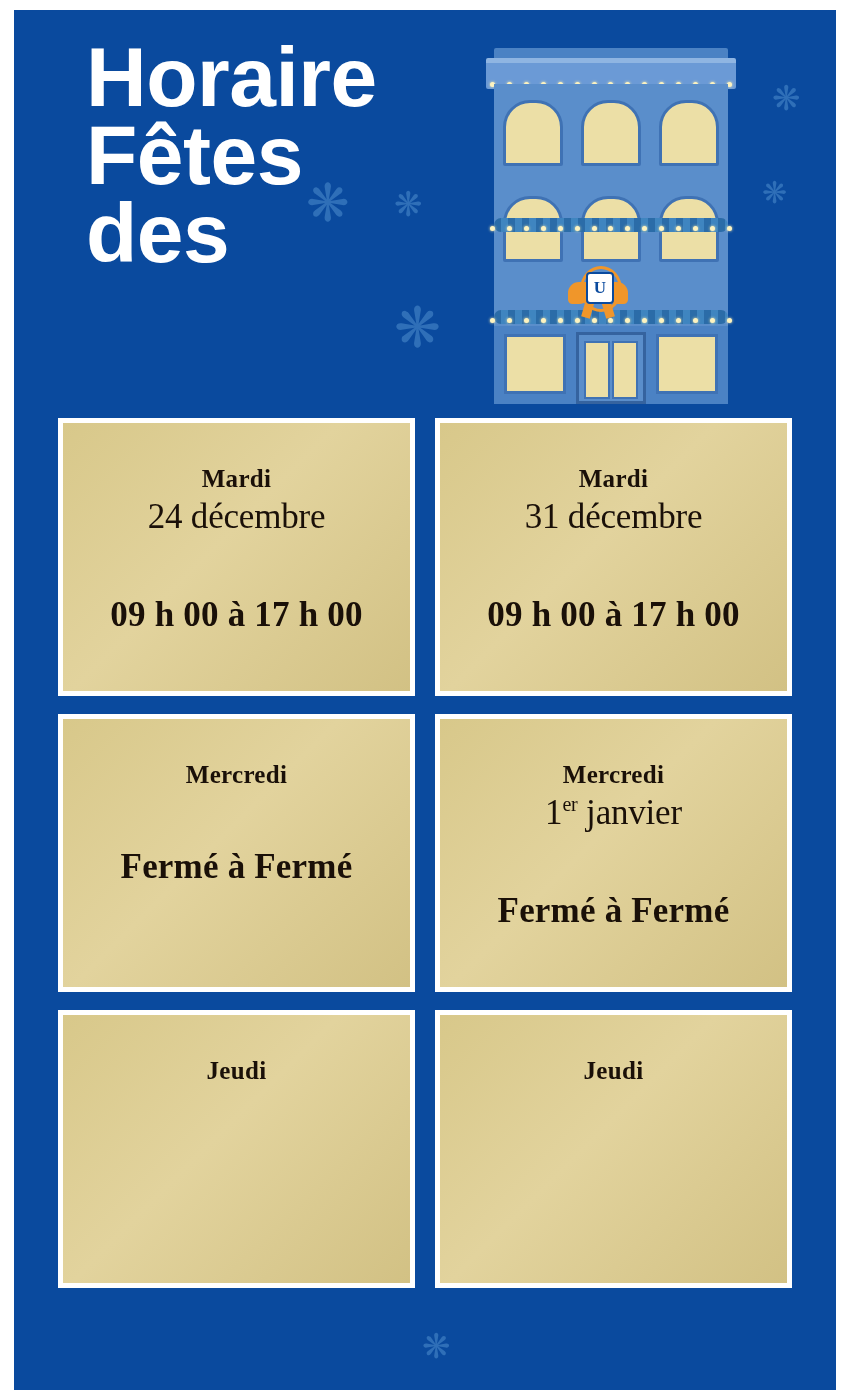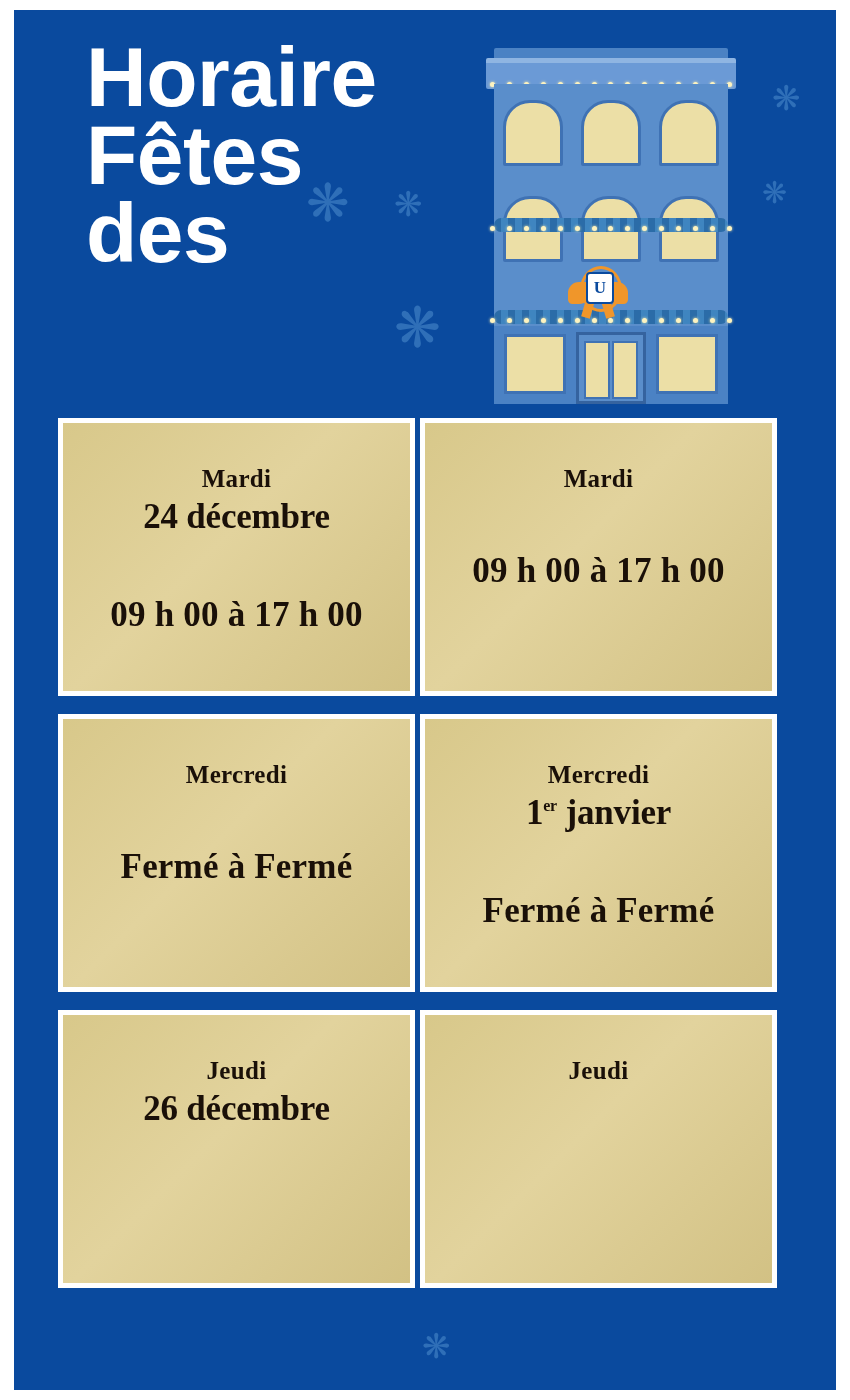--- a/index.html
+++ b/index.html
@@ -154,21 +154,21 @@
   }
 
   
   .grid {
     position: absolute;
     left: 44px;
     top: 408px;
     width: 734px;
     display: flex;
     flex-wrap: wrap;
-    gap: 18px 5px;
+    gap: 18px 20px;
   }
   .card {
     width: 357px;
     height: 278px;
     background: linear-gradient(135deg, #d8c88a 0%, #e2d39d 45%, #d2c184 100%);
     border: 5px solid #ffffff;
     box-sizing: border-box;
     display: flex;
     flex-direction: column;
     align-items: center;
@@ -177,25 +177,25 @@
   .card-day {
     margin-top: 42px;
     font-family: "Liberation Serif", serif;
     font-weight: bold;
     font-size: 25px;
     letter-spacing: 0.3px;
   }
   .card-date {
     margin-top: 4px;
     font-family: "Liberation Serif", serif;
-    font-weight: bold;
+    font-weight: normal;
     font-size: 35px;
     letter-spacing: -0.2px;
   }
-  .card-date sup { font-size: 16px; vertical-align: super; }
+  .card-date sup { font-size: 20px; vertical-align: super; }
   .card-hours {
     margin-top: 58px;
     font-family: "Liberation Serif", serif;
     font-weight: bold;
     font-size: 35px;
     letter-spacing: 0.2px;
   }
 </style>
 </head>
 <body>
@@ -312,37 +312,37 @@
   <div class="grid">
 
     <div class="card">
       <div class="card-day">Mardi</div>
       <div class="card-date">24 décembre</div>
       <div class="card-hours">09 h 00 à 17 h 00</div>
     </div>
 
     <div class="card">
       <div class="card-day">Mardi</div>
+      <div class="card-date">31 décembre</div>
       <div class="card-hours">09 h 00 à 17 h 00</div>
     </div>
 
     <div class="card">
       <div class="card-day">Mercredi</div>
       <div class="card-hours">Fermé à Fermé</div>
     </div>
 
     <div class="card">
       <div class="card-day">Mercredi</div>
       <div class="card-date"><span>1</span><sup>er</sup><span> janvier</span></div>
       <div class="card-hours">Fermé à Fermé</div>
     </div>
 
     <div class="card">
       <div class="card-day">Jeudi</div>
-      <div class="card-date">26 décembre</div>
     </div>
 
     <div class="card">
       <div class="card-day">Jeudi</div>
     </div>
 
   </div>
 
   <span class="snowflake sf6">❋</span>
 </div>

